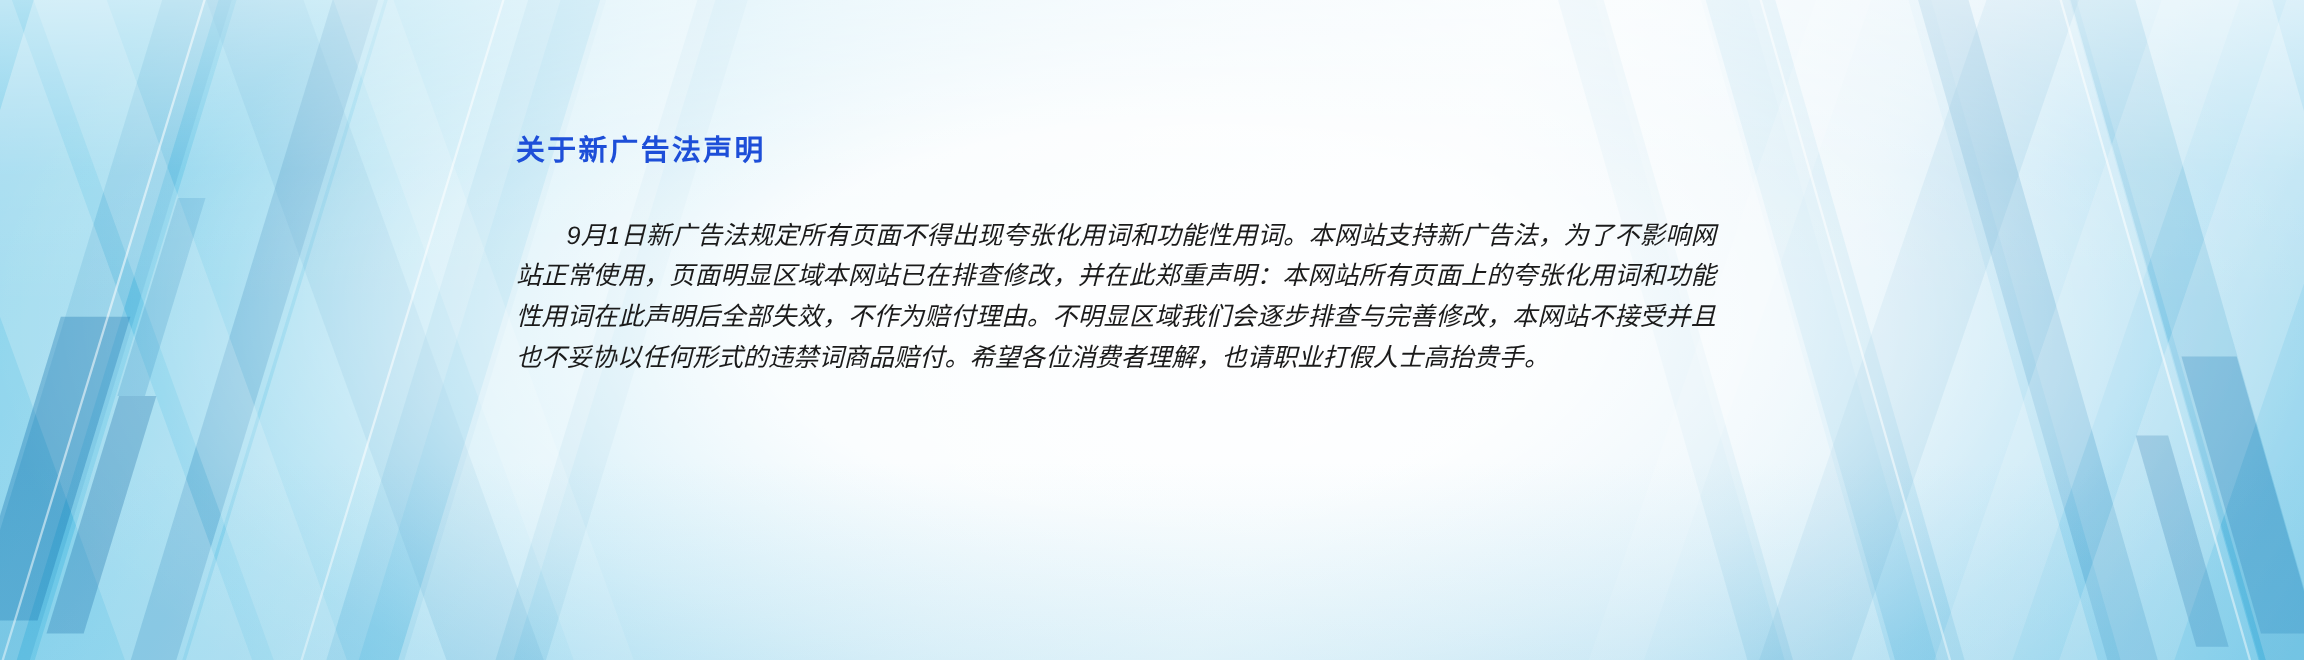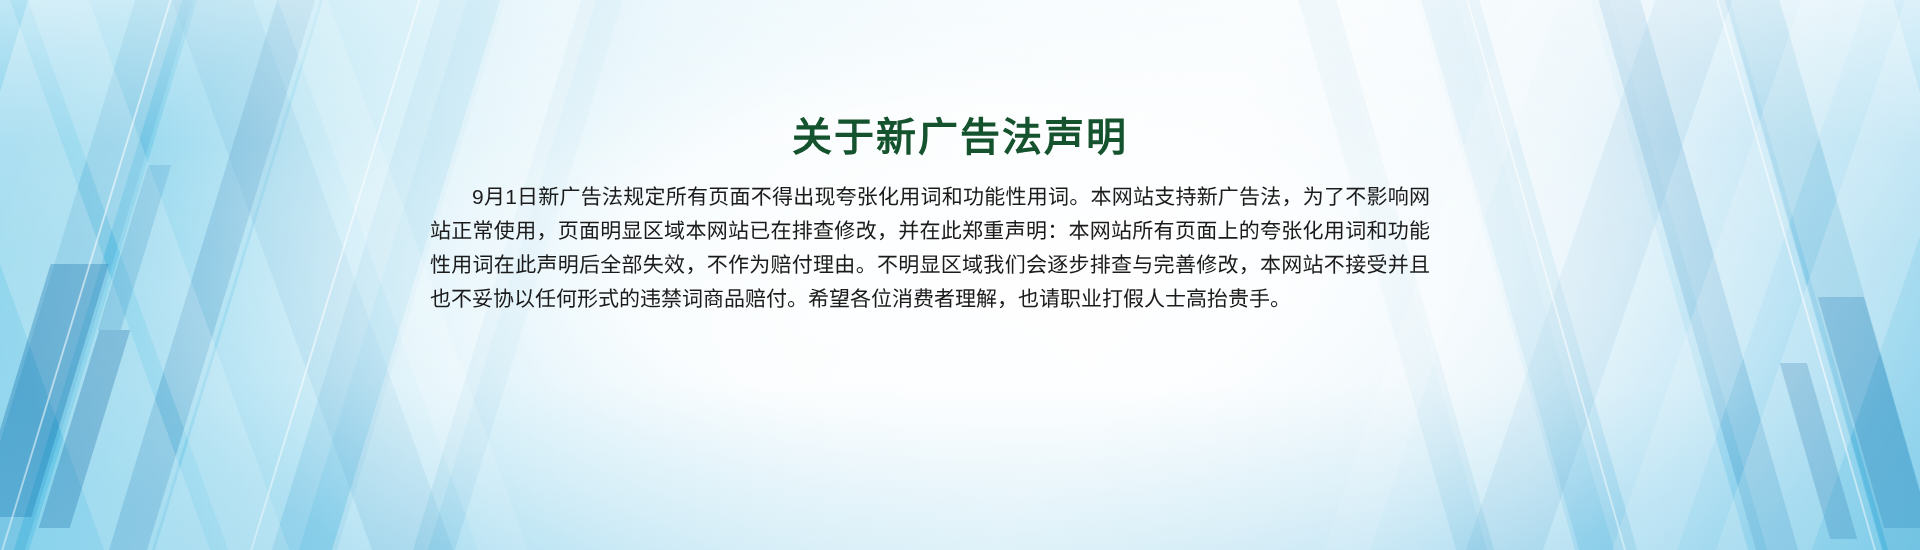--- a/index.html
+++ b/index.html
@@ -113,38 +113,39 @@
     width: 1060px;
     height: 100%;
     z-index: 5;
   }
 
   .statement-title {
     position: absolute;
     top: 86px;
     left: 0;
     width: 100%;
-    text-align: center;
-    font-size: 40px;
+    text-align: left;
+    font-size: 24px;
     line-height: 48px;
     font-weight: bold;
-    color: #14532d;
+    color: #1d4ed8;
     letter-spacing: 2px;
     white-space: nowrap;
   }
 
   .statement-body {
     position: absolute;
     top: 180px;
     left: 0;
     width: 1000px;
     margin: 0;
     color: #1b1b1b;
     font-size: 21px;
     line-height: 34px;
+    font-style: italic;
   }
 
   .para {
     margin: 0;
     text-align: justify;
     text-justify: inter-ideograph;
     text-align-last: left;
   }
   .para.indent { text-indent: 2em; }
 </style>

